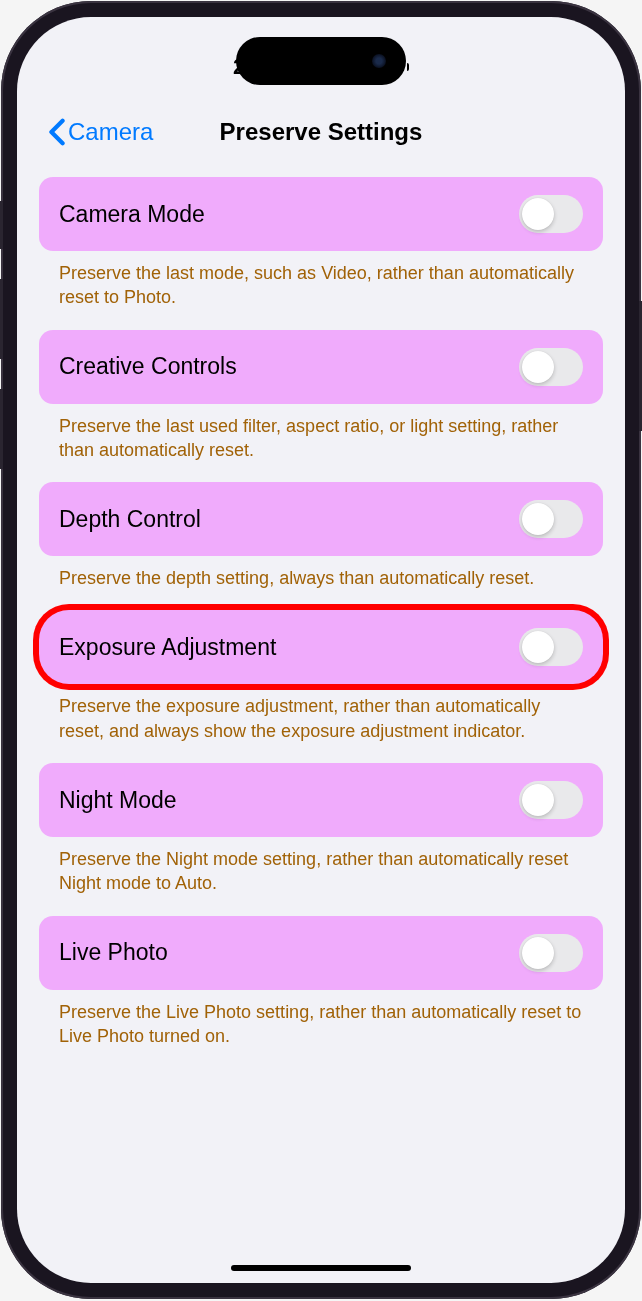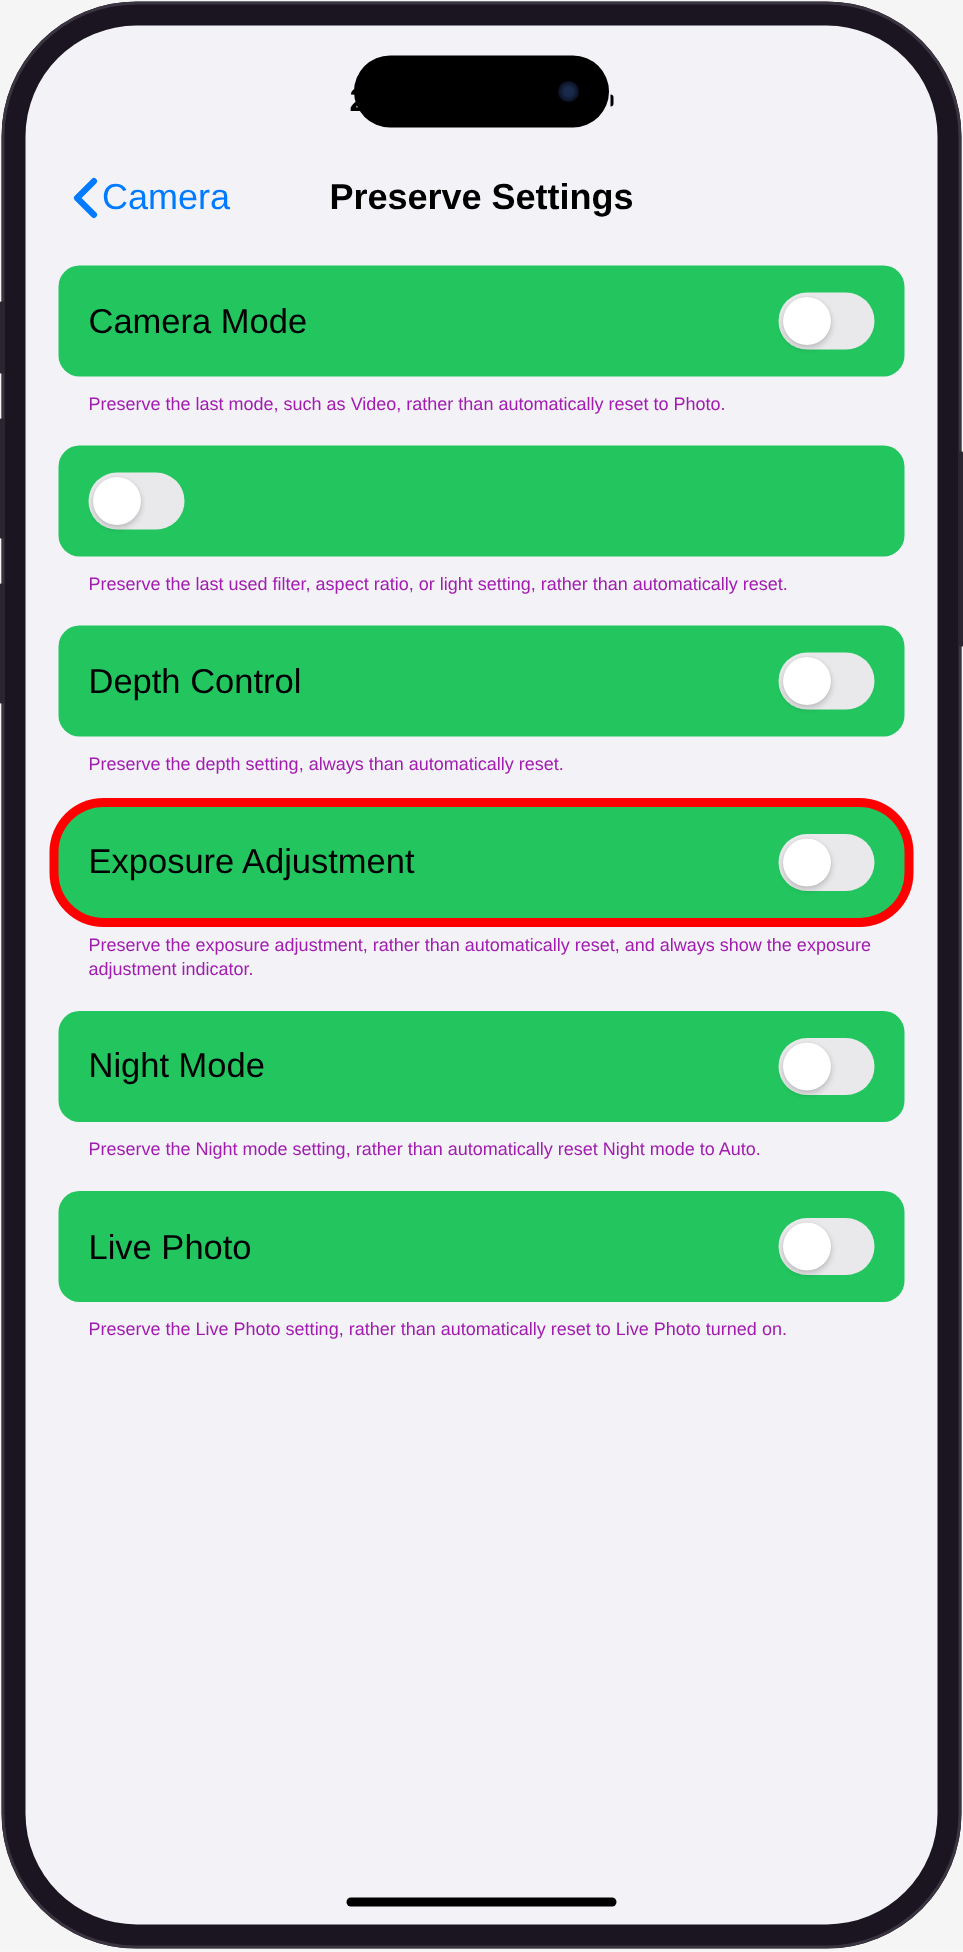--- a/index.html
+++ b/index.html
@@ -186,21 +186,21 @@
       font-weight: 600;
       color: #000;
     }
     .content {
       padding: 14px 22px 0;
     }
     .settings-group {
       margin-bottom: 20px;
     }
     .settings-row {
-      background: #22c55e;
+      background: #f0abfc;
       border-radius: 14px;
       padding: 18px 20px;
       display: flex;
       justify-content: space-between;
       align-items: center;
     }
     .settings-row.highlighted {
       box-shadow: 0 0 0 6px #ff0000;
       border-radius: 30px;
     }
@@ -221,22 +221,22 @@
       position: absolute;
       left: 3px;
       top: 3px;
       width: 32px;
       height: 32px;
       background: #fff;
       border-radius: 50%;
       box-shadow: 0 2px 4px rgba(0,0,0,0.2), 0 0 1px rgba(0,0,0,0.1);
     }
     .settings-footer {
-      font-size: 12px;
-      color: #a21caf;
+      font-size: 18px;
+      color: #a16207;
       line-height: 1.35;
       padding: 10px 20px 0;
     }
     .home-indicator {
       position: absolute;
       bottom: 12px;
       left: 50%;
       transform: translateX(-50%);
       width: 180px;
       height: 6px;
@@ -309,20 +309,21 @@
           <div class="settings-row">
             <span class="row-label">Camera Mode</span>
             <div class="toggle">
               <div class="toggle-knob"></div>
             </div>
           </div>
           <div class="settings-footer">Preserve the last mode, such as Video, rather than automatically reset to Photo.</div>
         </div>
         <div class="settings-group">
           <div class="settings-row">
+            <span class="row-label">Creative Controls</span>
             <div class="toggle">
               <div class="toggle-knob"></div>
             </div>
           </div>
           <div class="settings-footer">Preserve the last used filter, aspect ratio, or light setting, rather than automatically reset.</div>
         </div>
         <div class="settings-group">
           <div class="settings-row">
             <span class="row-label">Depth Control</span>
             <div class="toggle">

